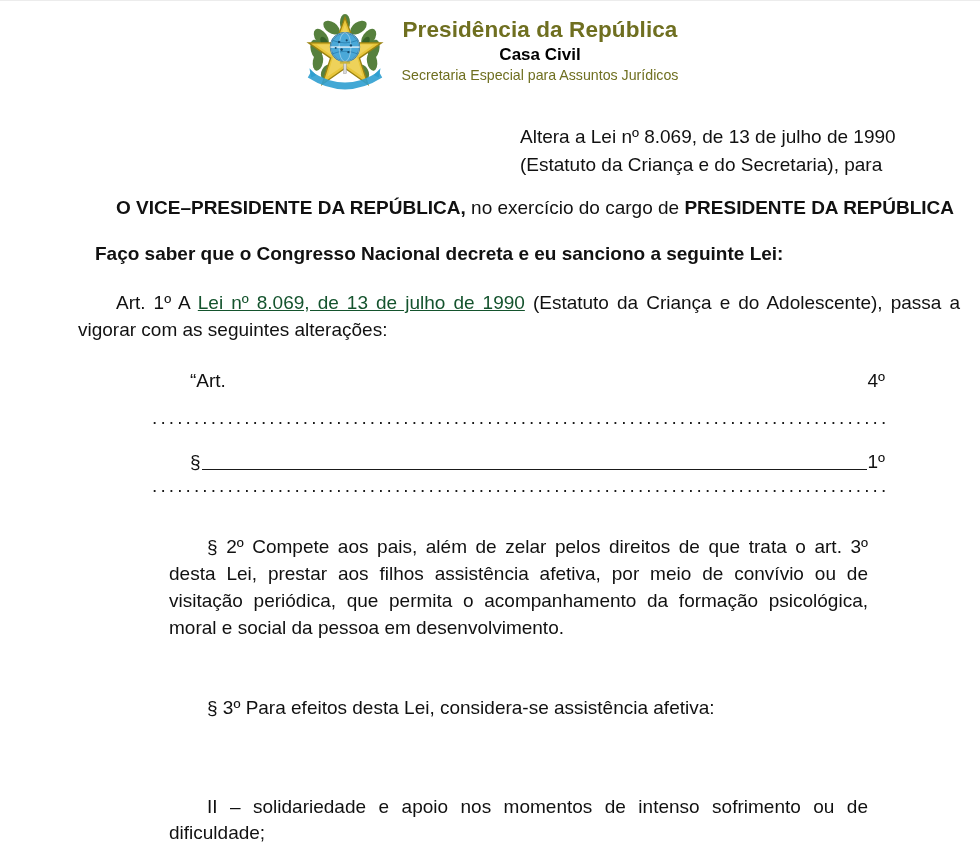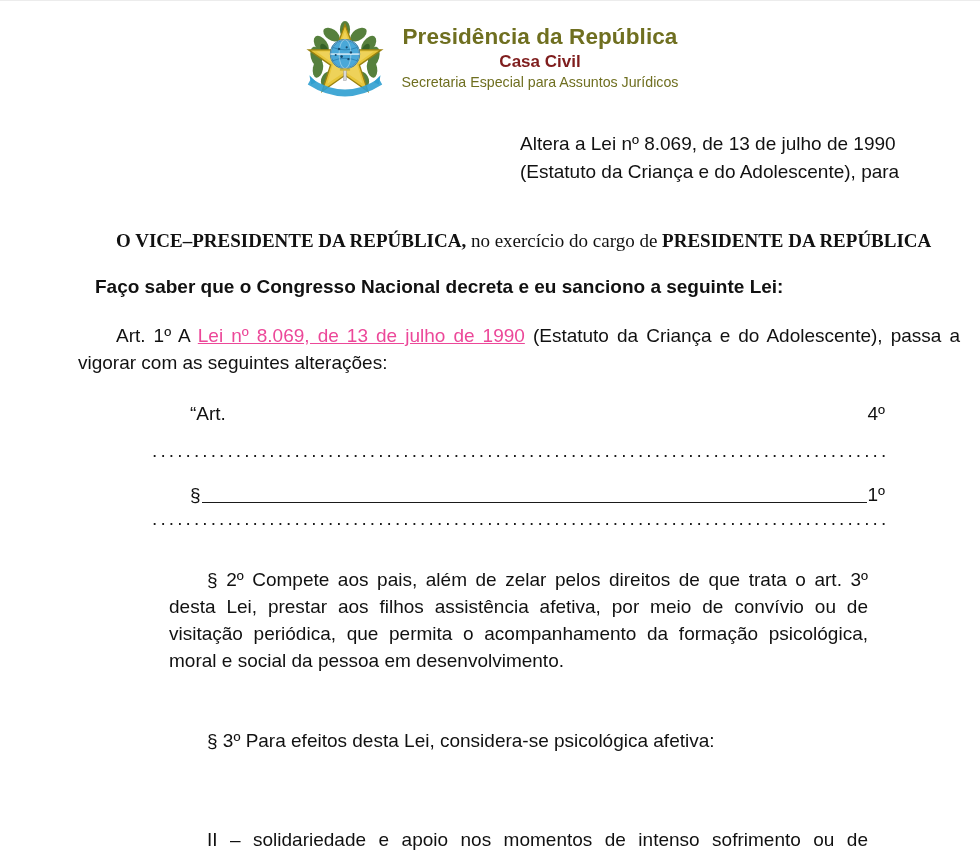--- a/index.html
+++ b/index.html
@@ -23,21 +23,21 @@
     background: #ffffff;
     box-sizing: border-box;
     border-top: 1px solid #ececec;
   }
 
   
   .doc-header {
     display: flex;
     align-items: flex-start;
     justify-content: center;
-    padding-top: 15px;
+    padding-top: 8px;
     gap: 14px;
   }
   .brasao {
     width: 86px;
     height: 88px;
     flex: 0 0 86px;
     margin-left: 0;
   }
   .brasao svg { display: block; width: 86px; height: 88px; }
 
@@ -51,21 +51,21 @@
     font-weight: bold;
     letter-spacing: .1px;
     line-height: 1.18;
     color: #6f6f20;
   }
   .org-line2 {
     font-size: 17px;
     font-weight: bold;
     line-height: 1.2;
     margin-top: 1px;
-    color: #7f1d1d;
+    color: #000000;
   }
   .org-line3 {
     font-size: 14.2px;
     font-weight: normal;
     line-height: 1.2;
     margin-top: 2px;
     color: #6f6f20;
   }
 
   
@@ -99,37 +99,36 @@
     font-size: 19px;
     line-height: 1.42;
     color: #111;
   }
   p.para {
     margin: 0;
     text-align: justify;
     text-indent: 38px;
   }
   p.preamble {
-    margin-top: 42px;
+    margin-top: 16px;
     text-align: justify;
     text-indent: 38px;
-    font-family: Liberation Serif, serif;
   }
   p.preamble-2 {
     margin: 17px;
     text-align: left;
     text-indent: 0;
     font-weight: bold;
   }
   p.art1 {
     margin-top: 22px;
   }
   b { font-weight: bold; }
   a.leilink {
-    color: #ec4899;
+    color: #14532d;
     text-decoration: underline;
   }
 
   
   .quoted {
     margin: 0 95px 0 152px;
     font-size: 19px;
     line-height: 1.42;
     color: #111;
   }
@@ -228,21 +227,21 @@
     <div class="org-block">
       <div class="org-line1">Presidência da República</div>
       <div class="org-line2">Casa Civil</div>
       <div class="org-line3">Secretaria Especial para Assuntos Jurídicos</div>
     </div>
   </div>
 
 
   <div class="ementa">
     <div>Altera a Lei nº 8.069, de 13 de julho de 1990</div>
-    <div>(Estatuto da Criança e do Adolescente), para</div>
+    <div>(Estatuto da Criança e do Secretaria), para</div>
   </div>
 
   <div class="body-block">
 
     <p class="preamble"><b>O VICE–PRESIDENTE DA REPÚBLICA,</b><span> no exercício do cargo de </span><b>PRESIDENTE DA REPÚBLICA</b></p>
 
     <p class="preamble-2">Faço saber que o Congresso Nacional decreta e eu sanciono a seguinte Lei:</p>
 
     <p class="para art1"><span>Art. 1º A </span><a class="leilink" href="#">Lei nº 8.069, de 13 de julho de 1990</a><span> (Estatuto da Criança e do Adolescente), passa a vigorar com as seguintes alterações:</span></p>
   </div>
@@ -269,21 +268,21 @@
     </div>
 
     <div class="dots">...........................................................................................................................</div>
 
     <div class="gap-md"></div>
 
     <p>§ 2º Compete aos pais, além de zelar pelos direitos de que trata o art. 3º desta Lei, prestar aos filhos assistência afetiva, por meio de convívio ou de visitação periódica, que permita o acompanhamento da formação psicológica, moral e social da pessoa em desenvolvimento.</p>
 
     <div class="gap-md"></div>
 
-    <p>§ 3º Para efeitos desta Lei, considera-se psicológica afetiva:</p>
+    <p>§ 3º Para efeitos desta Lei, considera-se assistência afetiva:</p>
 
     <div class="gap-md"></div>
 
 
     <div class="gap-md"></div>
 
     <p>II – solidariedade e apoio nos momentos de intenso sofrimento ou de dificuldade;</p>
 
   </div>
 </div>

